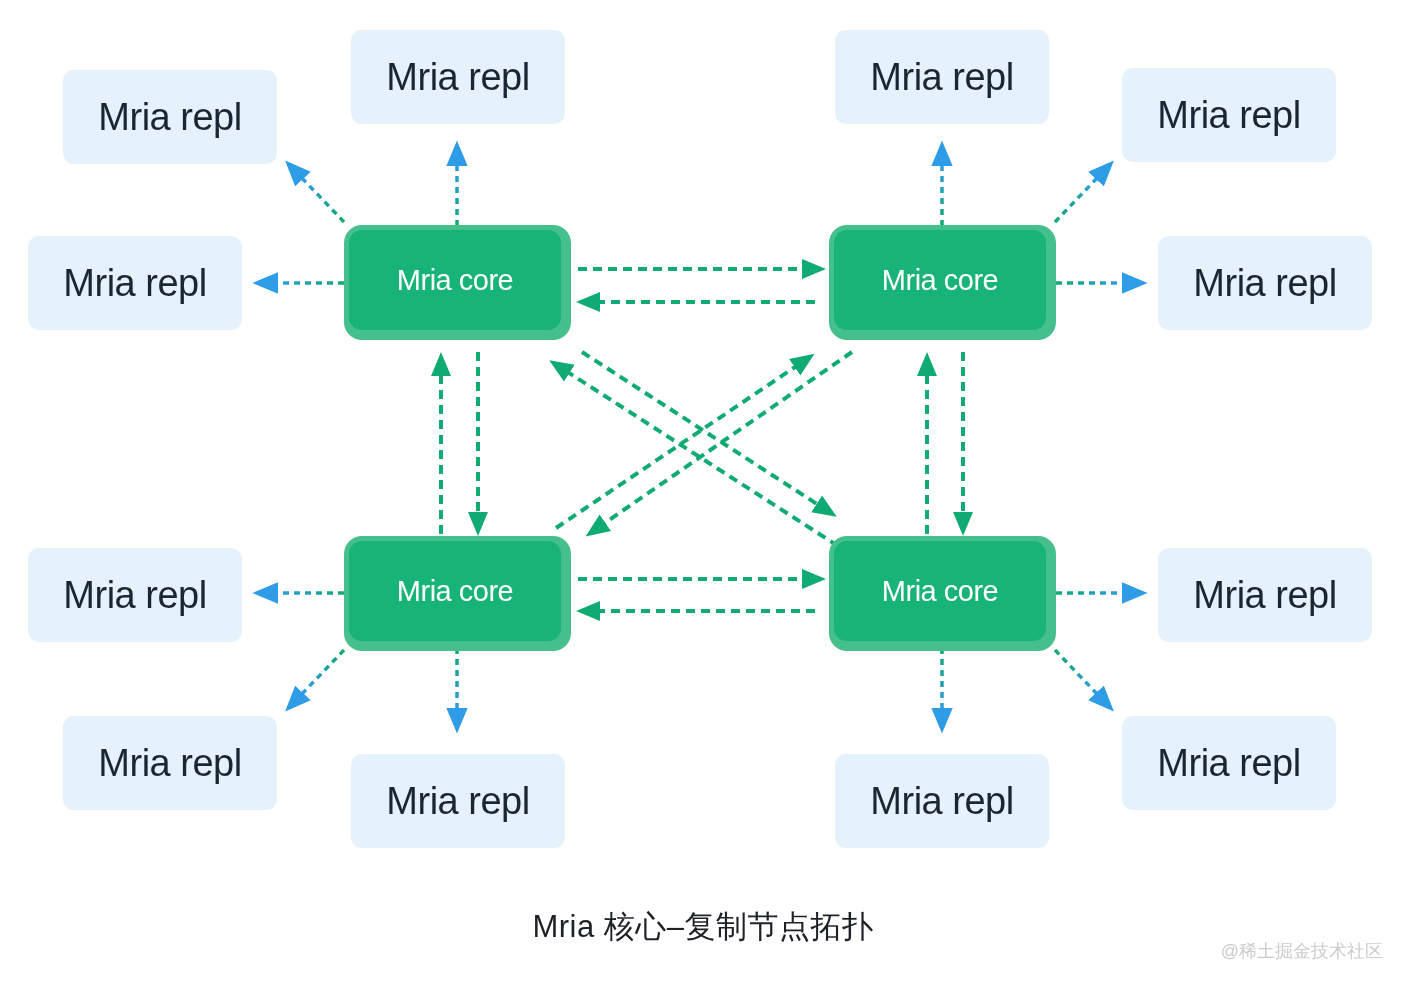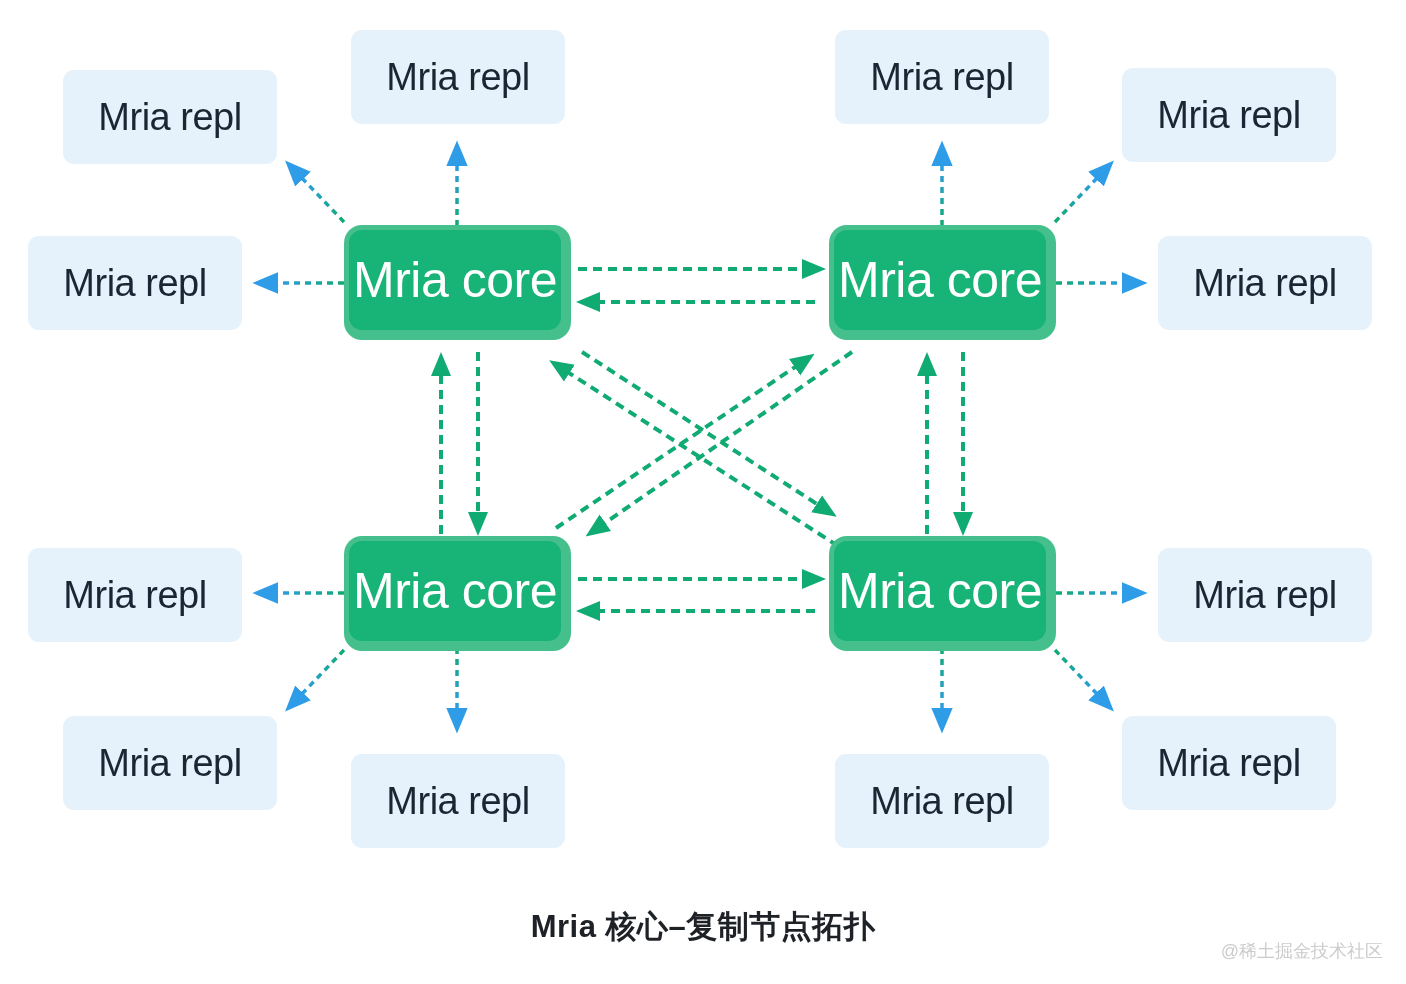--- a/index.html
+++ b/index.html
@@ -1,29 +1,29 @@
 <!DOCTYPE html>
 <html style="--core-fill: #17B377; --core-back: #45BF8C; --repl-fill: #E5F2FB; --repl-text: #1A2633;"><head>
 <meta charset="utf-8">
 <style>
   html,body{margin:0;padding:0;background:#ffffff;}
   body{font-family:"Liberation Sans",sans-serif;}
   .canvas{position:relative;width:1406px;height:984px;background:#ffffff;overflow:hidden;}
   #edges{position:absolute;left:0;top:0;z-index:1;}
   .node{position:absolute;display:flex;align-items:center;justify-content:center;z-index:2;}
   .node span{position:relative;z-index:1;white-space:nowrap;}
-  .core{width:212px;height:100px;color:#ffffff;font-size:50px;font-weight:400;letter-spacing:-0.5px;}
+  .core{width:212px;height:100px;color:#ffffff;font-size:29px;font-weight:400;letter-spacing:-0.5px;}
   .core::before{content:"";position:absolute;left:-5px;top:-5px;right:-10px;bottom:-10px;
     border-radius:18px;background:var(--core-back);}
   .core::after{content:"";position:absolute;left:0;top:0;right:0;bottom:0;
     border-radius:13px;background:var(--core-fill);}
   .repl{width:214px;height:94px;border-radius:11px;background:var(--repl-fill);
     color:var(--repl-text);font-size:38px;letter-spacing:-0.5px;}
   .caption{position:absolute;left:0;right:0;top:906px;text-align:center;
-    font-size:31px;font-weight:700;color:#1e2126;z-index:3;letter-spacing:0.5px;}
+    font-size:31px;font-weight:400;color:#1e2126;z-index:3;letter-spacing:0.5px;}
   .watermark{position:absolute;right:23px;top:939px;font-size:18px;color:#cccccc;z-index:3;}
 </style>
 </head>
 <body>
 
 <div class="canvas">
 
   <svg id="edges" width="1406" height="984">
       <defs>
         <marker id="ah-green" viewBox="0 0 12 12" refX="2" refY="6" markerWidth="6" markerHeight="6" orient="auto" markerUnits="strokeWidth">

